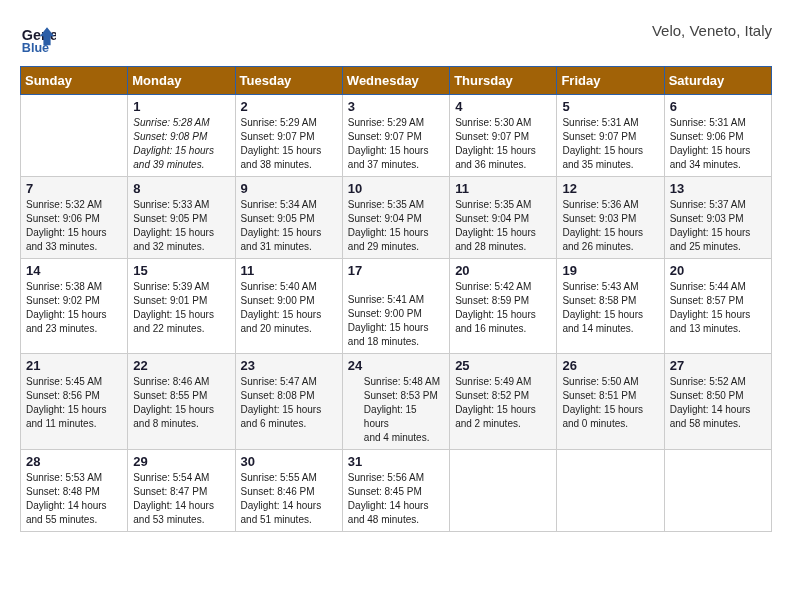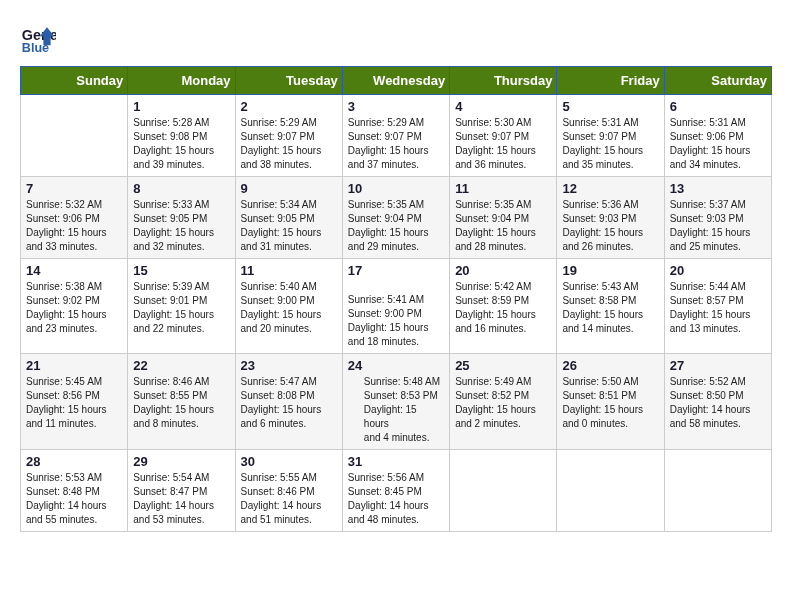--- a/index.html
+++ b/index.html
@@ -38,24 +38,24 @@
       font-size: 15px;
       color: #444;
       margin-top: 2px;
     }
     table {
       width: 100%;
       border-collapse: collapse;
       font-size: 11px;
     }
     thead tr th {
-      background: #4d7c0f;
+      background: #a16207;
       color: #fff;
       padding: 6px 4px;
-      text-align: right;
+      text-align: left;
       font-size: 13px;
       font-weight: 600;
       border: 1px solid #2b5ea7;
     }
     tbody tr td {
       border: 1px solid #ccc;
       vertical-align: top;
       padding: 4px 5px;
       width: calc(100% / 7);
       height: 80px;
@@ -87,41 +87,42 @@
 
 <div class="header-area">
   <div class="logo">
     <svg class="logo-icon" viewBox="0 0 40 40">
       <text x="2" y="22" font-size="16" font-weight="bold" fill="#1a1a2e">General</text>
       <text x="2" y="36" font-size="14" font-weight="bold" fill="#2b5ea7">Blue</text>
       <polygon points="30,8 38,18 34,18 34,28 26,28 26,18 22,18" fill="#2b5ea7"></polygon>
     </svg>
   </div>
   <div class="title-block">
+    <div class="subtitle">Velo, Veneto, Italy</div>
   </div>
 </div>
 
 <table>
   <thead>
     <tr>
     <th>Sunday</th>
         <th>Monday</th>
         <th>Tuesday</th>
         <th>Wednesday</th>
         <th>Thursday</th>
         <th>Friday</th>
         <th>Saturday</th>
       </tr>
   </thead>
   <tbody id="calendar-body">
   <tr>
         <td class="empty-cell"></td>
         <td>
           <span class="day-num">1</span>
-          <div class="cell-info" style="white-space: pre-line;">Sunrise: 5:28 AM
+          <div class="cell-info" style="white-space: pre-line; font-style: italic;">Sunrise: 5:28 AM
 Sunset: 9:08 PM
 Daylight: 15 hours
 and 39 minutes.</div>
         </td>
         <td>
           <span class="day-num">2</span>
           <div class="cell-info" style="white-space: pre-line;">Sunrise: 5:29 AM
 Sunset: 9:07 PM
 Daylight: 15 hours
 and 38 minutes.</div>

